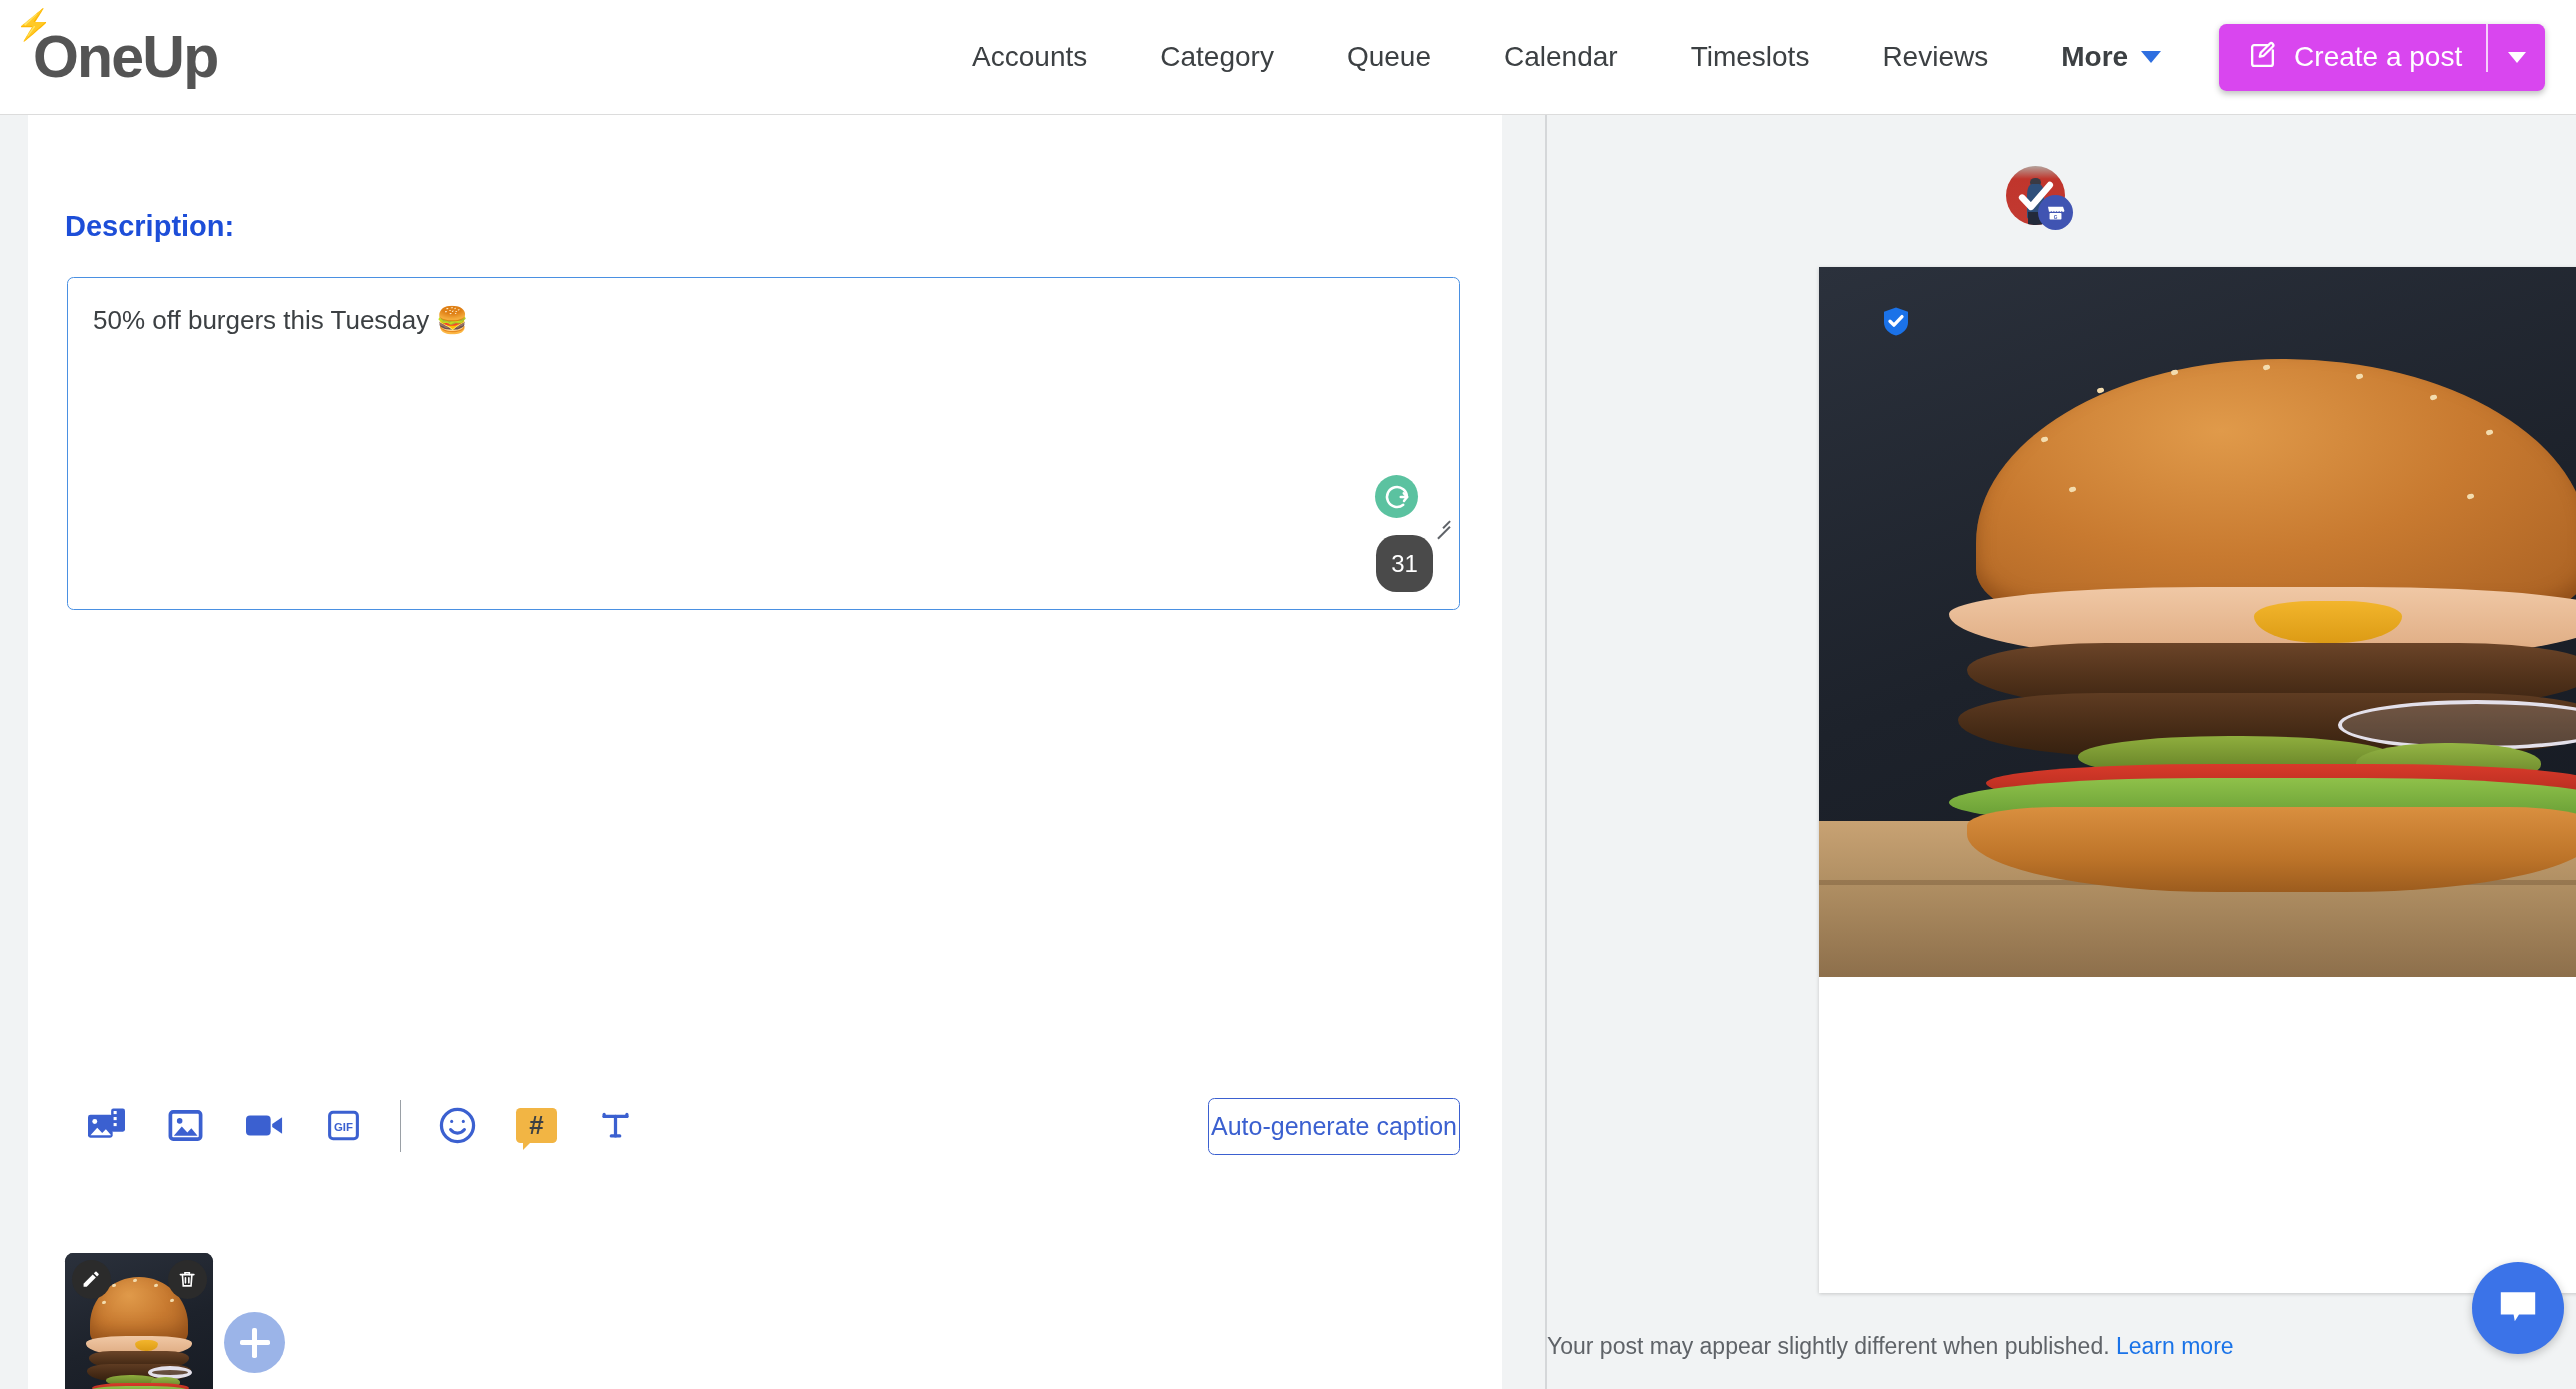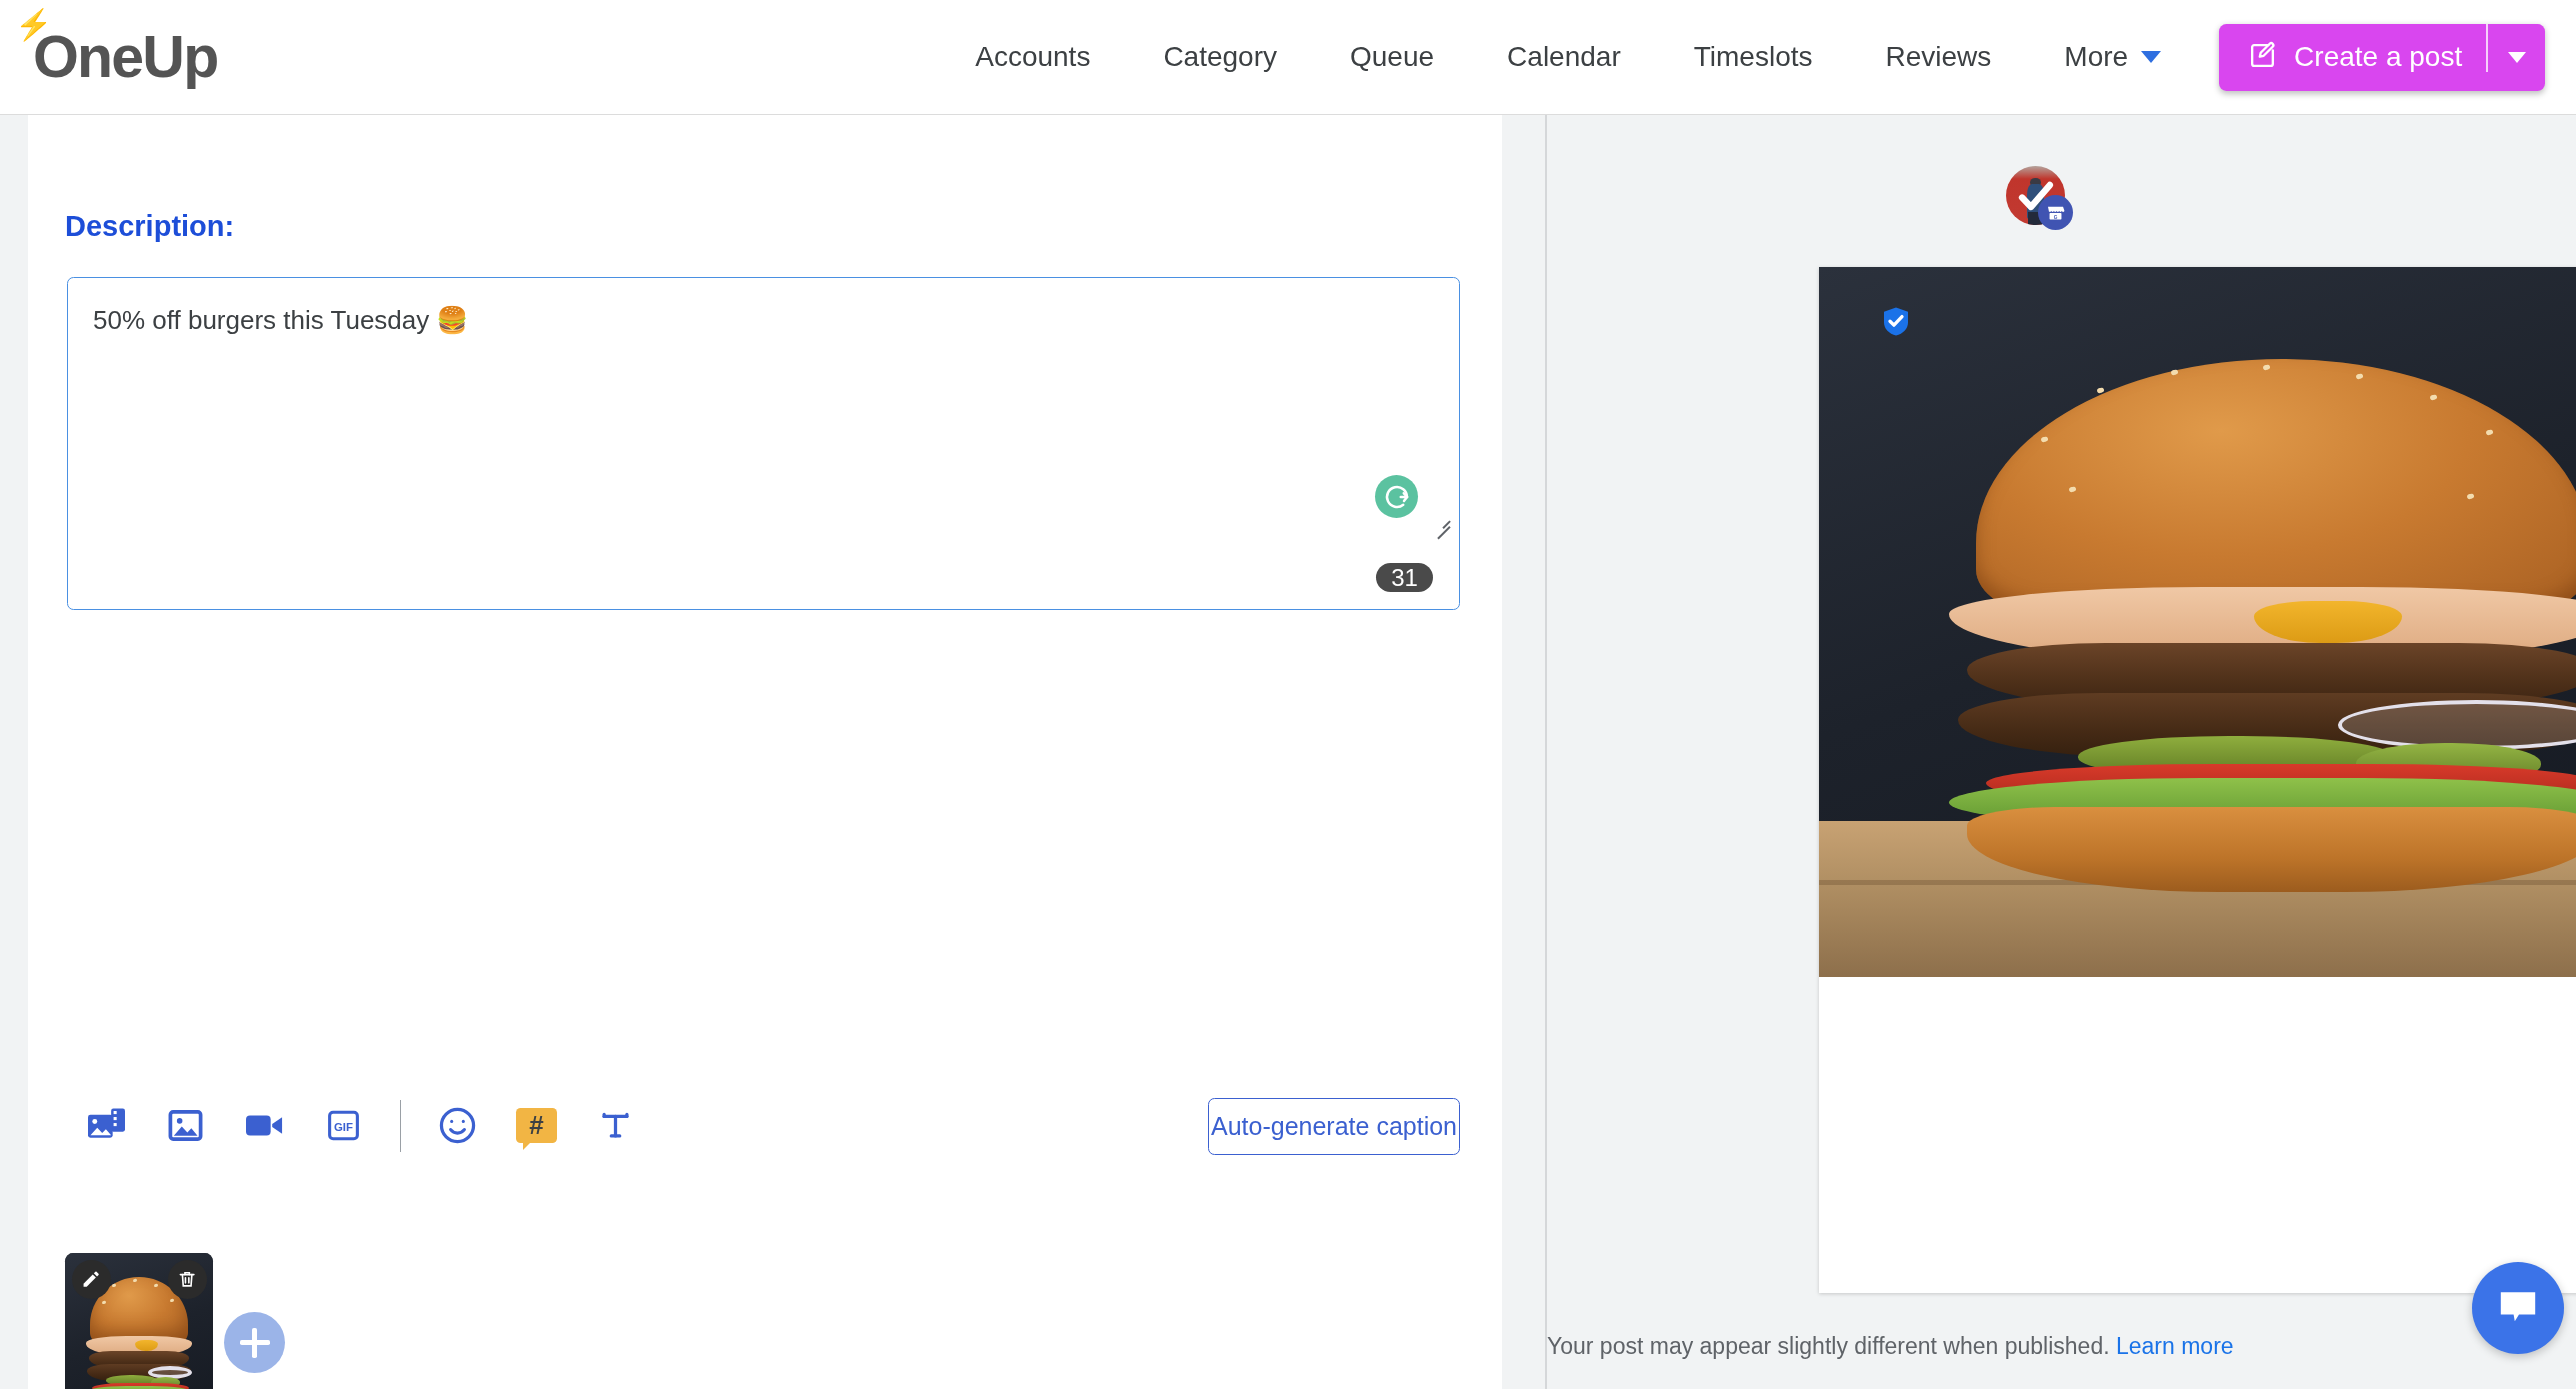--- a/index.html
+++ b/index.html
@@ -37,21 +37,21 @@
     margin-left: auto;
   }
   .nav-item {
     font-size: 28px; color: #3c4043;
     padding: 0 30.5px; cursor: pointer;
     white-space: nowrap;
   }
   .nav-more {
     display: flex; align-items: center; gap: 13px;
     padding: 0 26px 0 30.5px; cursor: pointer;
-    font-size: 28px; color: #3c4043;
+    font-size: 28px; color: #3c4043; font-weight: bold;
   }
   .caret-blue {
     width: 0; height: 0;
     border-left: 10.2px solid transparent;
     border-right: 10.2px solid transparent;
     border-top: 12px solid #2f6fe0;
   }
   .create-btn {
     display: flex; 
     background: #d946ef; border-radius: 7.4px;
@@ -128,21 +128,21 @@
   }
   .resize-handle span {
     position: absolute; right: 0;
     height: 1.8px; background: #5f6368;
     transform: rotate(-45deg); transform-origin: right center;
   }
   .resize-handle span:nth-child(1) { width: 16.6px; bottom: 3.7px; }
   .resize-handle span:nth-child(2) { width: 10.2px; bottom: 9.2px; }
   .char-count {
     position: absolute; right: 26px; bottom: 16.6px;
-    min-width: 57px; height: 29px; border-radius: 20.3px;
+    min-width: 57px; height: 57px; border-radius: 20.3px;
     background: #4a4a4a; color: #ffffff;
     display: flex; align-items: center; justify-content: center;
     font-size: 24px; padding: 0 15px;
   }
 
   
   .toolbar {
     position: absolute; left: 39px; top: 982px;
     display: flex; align-items: center; gap: 0;
   }

